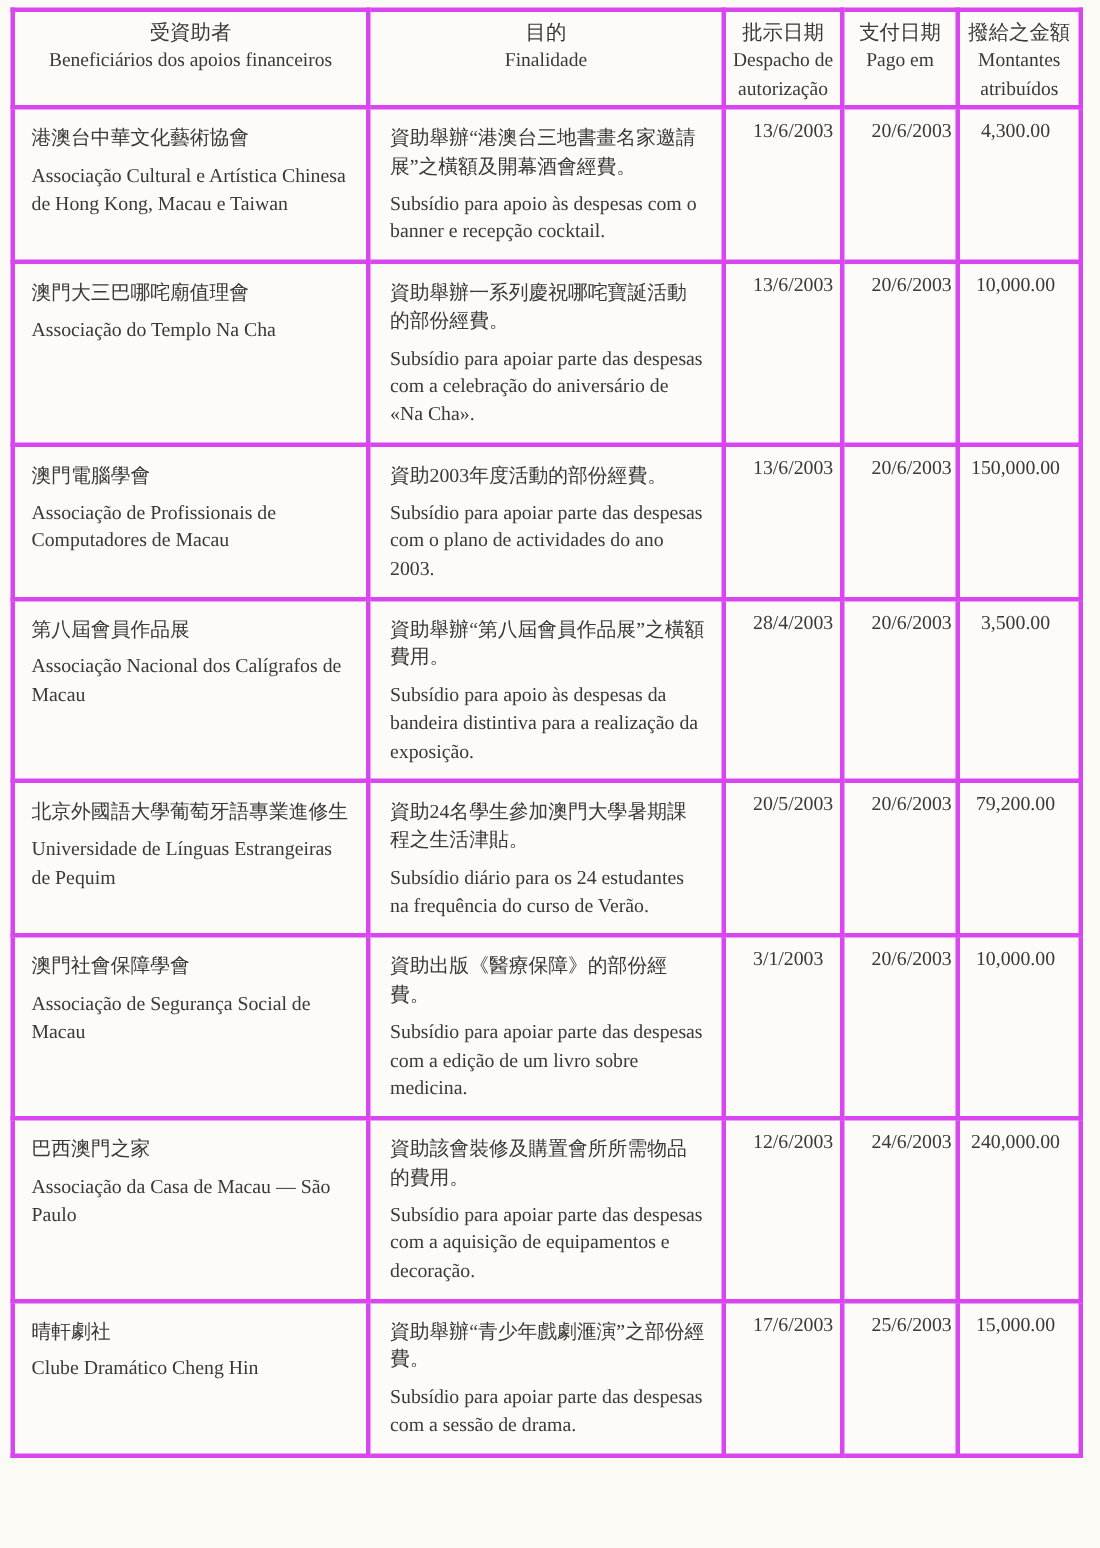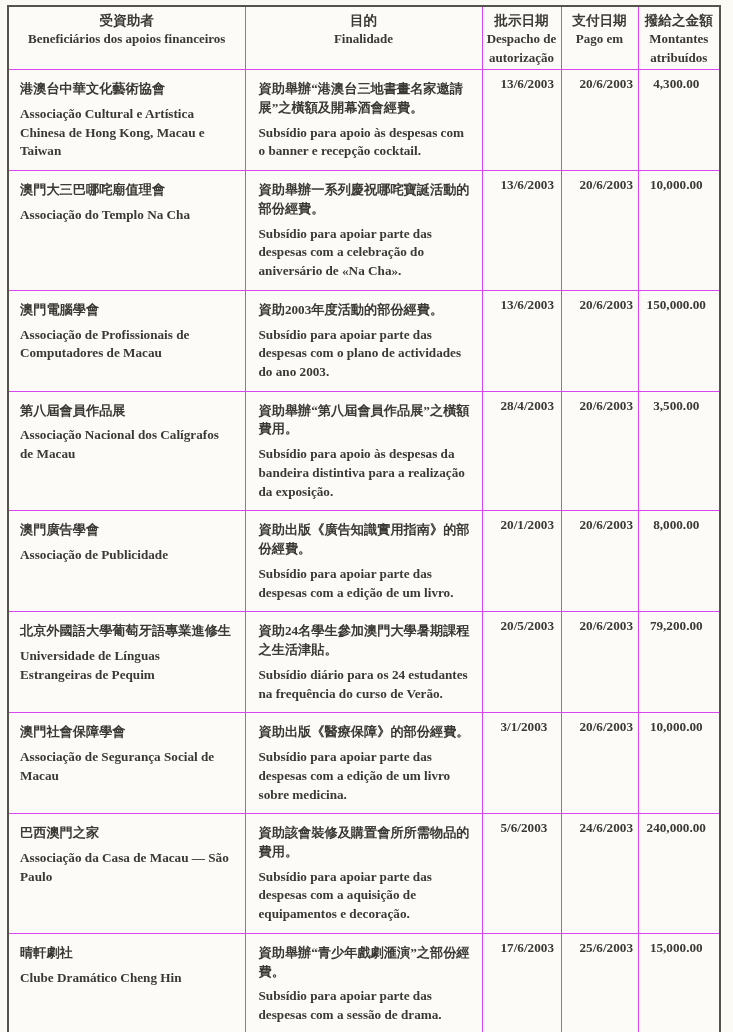--- a/index.html
+++ b/index.html
@@ -22,25 +22,25 @@
     left: 7px;
     top: 5px;
     width: 712px;
     border-collapse: collapse;
     table-layout: fixed;
     background: #fcfbf8;
     border: 2px solid #55544c;
   }
   .grant-table th,
   .grant-table td {
-    border: 1px solid #d946ef;
+    border: 3px solid #d946ef;
     vertical-align: top;
     font-size: 13.2px;
     line-height: 1.42;
-    font-weight: bold;
+    font-weight: normal;
     overflow: hidden;
   }
   .grant-table thead tr { height: 56px; }
   .grant-table th {
     text-align: center;
     padding: 4px 2px 2px 2px;
   }
   .h-zh { font-size: 13.6px; }
   .h-pt { font-size: 13px; }
   td.c-ben { padding: 4px 4px 3px 5px; }
@@ -147,33 +147,20 @@
     </td>
     <td class="c-pur">
       <p class="zh">資助舉辦“第八屆會員作品展”之橫額費用。</p>
       <p class="pt">Subsídio para apoio às despesas da bandeira distintiva para a realização da exposição.</p>
     </td>
     <td class="c-date">28/4/2003</td>
     <td class="c-date">20/6/2003</td>
     <td class="c-amt">3,500.00</td>
   </tr>
 
-  <tr class="data-row">
-    <td class="c-ben">
-      <p class="zh">澳門廣告學會</p>
-      <p class="pt">Associação de Publicidade</p>
-    </td>
-    <td class="c-pur">
-      <p class="zh">資助出版《廣告知識實用指南》的部份經費。</p>
-      <p class="pt">Subsídio para apoiar parte das despesas com a edição de um livro.</p>
-    </td>
-    <td class="c-date">20/1/2003</td>
-    <td class="c-date">20/6/2003</td>
-    <td class="c-amt">8,000.00</td>
-  </tr>
 
   <tr class="data-row">
     <td class="c-ben">
       <p class="zh">北京外國語大學葡萄牙語專業進修生</p>
       <p class="pt">Universidade de Línguas Estrangeiras de Pequim</p>
     </td>
     <td class="c-pur">
       <p class="zh">資助24名學生參加澳門大學暑期課程之生活津貼。</p>
       <p class="pt">Subsídio diário para os 24 estudantes na frequência do curso de Verão.</p>
     </td>
@@ -198,21 +185,21 @@
 
   <tr class="data-row">
     <td class="c-ben">
       <p class="zh">巴西澳門之家</p>
       <p class="pt">Associação da Casa de Macau — São Paulo</p>
     </td>
     <td class="c-pur">
       <p class="zh">資助該會裝修及購置會所所需物品的費用。</p>
       <p class="pt">Subsídio para apoiar parte das despesas com a aquisição de equipamentos e decoração.</p>
     </td>
-    <td class="c-date">5/6/2003</td>
+    <td class="c-date">12/6/2003</td>
     <td class="c-date">24/6/2003</td>
     <td class="c-amt">240,000.00</td>
   </tr>
 
 
 
   <tr class="data-row">
     <td class="c-ben">
       <p class="zh">晴軒劇社</p>
       <p class="pt">Clube Dramático Cheng Hin</p>

